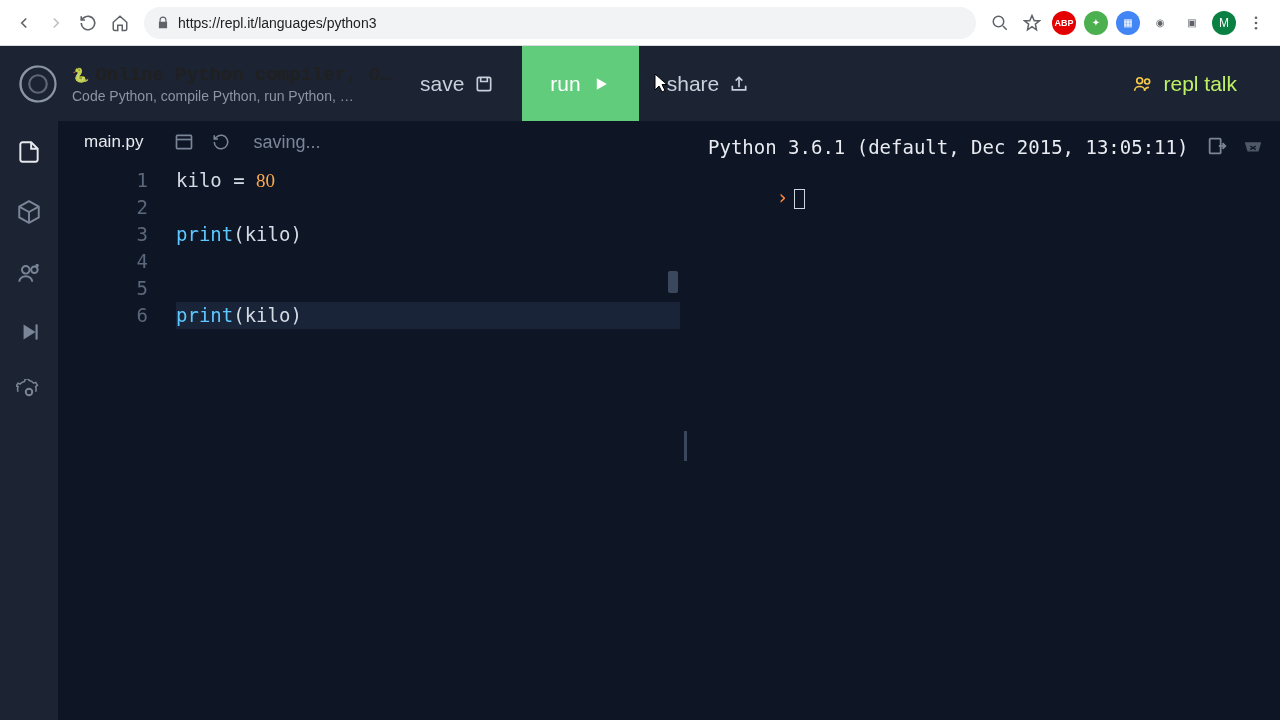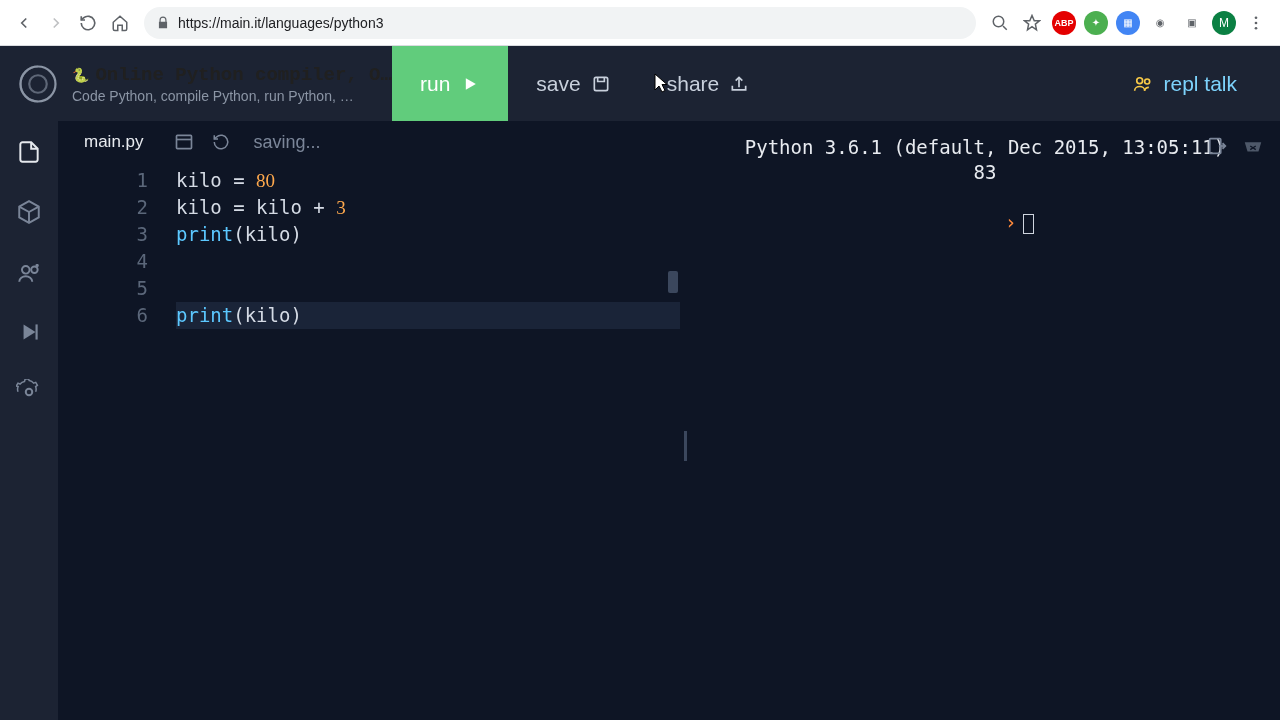--- a/index.html
+++ b/index.html
@@ -48,21 +48,21 @@
 .src { color: #d5dbe5; white-space: pre; flex: 1; }
 .src.hl { background: #1a2438; }
 .tok-fn { color: #5cc8ff; }
 .tok-num { color: #ffa94d; font-family: Liberation Serif, serif; }
 .scroll-thumb { position: absolute; right: 2px; top: 150px; width: 10px; height: 22px; background: #3b475d; border-radius: 2px; }
 
 .split { width: 10px; background: #0e1525; position: relative; }
 .split-handle { position: absolute; top: 310px; left: 4px; width: 3px; height: 30px; background: #3b475d; }
 
 .console-pane { width: 590px; background: #0e1525; position: relative; font-family: "Menlo","Consolas",monospace; font-size: 19px; line-height: 25px; color: #e8ebf0; padding: 14px 18px; }
-.console-line { white-space: pre; text-align: center; }
+.console-line { white-space: pre; }
 .prompt { color: #ff8a3c; }
 .cursor-box { display: inline-block; width: 11px; height: 20px; border: 1px solid #cfd5df; vertical-align: middle; margin-left: 6px; }
 .console-ctl { position: absolute; top: 14px; right: 14px; display: flex; gap: 10px; }
 .console-ctl .cic { width: 26px; height: 22px; color: #7a8598; }
 
 .mouse-cursor { position: absolute; top: 72px; left: 650px; pointer-events: none; z-index: 999; }
 </style>
 </head>
 <body>
 
@@ -85,21 +85,21 @@
     </div>
   <div class="nav-btn">
       <svg viewBox="0 0 24 24" fill="none" stroke="currentColor" stroke-width="2">
         <path d="M3 11l9-8 9 8v9a2 2 0 0 1-2 2h-4v-7h-6v7H5a2 2 0 0 1-2-2z"></path>
       </svg>
     </div>
   <div class="url-bar">
     <svg class="lock" viewBox="0 0 24 24" fill="currentColor">
         <path d="M6 10V7a6 6 0 1 1 12 0v3h1v11H5V10h1zm2 0h8V7a4 4 0 1 0-8 0v3z"></path>
       </svg>
-    <span>https://main.it/languages/python3</span>
+    <span>https://repl.it/languages/python3</span>
   </div>
   <div class="nav-btn">
       <svg viewBox="0 0 24 24" fill="none" stroke="currentColor" stroke-width="2">
         <circle cx="10" cy="10" r="7"></circle>
         <path d="M21 21l-5-5"></path>
       </svg>
     </div>
   <div class="nav-btn">
       <svg viewBox="0 0 24 24" fill="none" stroke="currentColor" stroke-width="2">
         <path d="M12 2l3 7h7l-5.5 4.5L18 21l-6-4-6 4 1.5-7.5L2 9h7z"></path>
@@ -132,50 +132,50 @@
         <circle cx="24" cy="24" r="10" opacity=".6"></circle>
       </svg>
   </div>
   <div class="title-block" style="max-width:320px">
     <div class="title-row">
       <span class="py-icon">🐍</span>
       <span class="title-text">Online Python compiler, O…</span>
     </div>
     <div class="subtitle">Code Python, compile Python, run Python, …</div>
   </div>
-  <div class="hdr-btn run">
-    <span>run</span>
-    <svg viewBox="0 0 24 24" fill="currentColor">
-        <path d="M7 5v14l12-7z"></path>
-      </svg>
-  </div>
   <div class="hdr-btn">
     <span>save</span>
     <svg viewBox="0 0 24 24" fill="none" stroke="currentColor" stroke-width="2">
         <rect x="4" y="4" width="16" height="16" rx="2"></rect>
         <path d="M8 4v5h8V4"></path>
+      </svg>
+  </div>
+  <div class="hdr-btn run">
+    <span>run</span>
+    <svg viewBox="0 0 24 24" fill="currentColor">
+        <path d="M7 5v14l12-7z"></path>
       </svg>
   </div>
   <div class="hdr-btn">
     <span>share</span>
     <svg viewBox="0 0 24 24" fill="none" stroke="currentColor" stroke-width="2">
         <path d="M4 14v5h16v-5"></path>
         <path d="M8 8l4-4 4 4"></path>
         <path d="M12 4v12"></path>
       </svg>
   </div>
   <div class="spacer"></div>
   <div class="hdr-btn repltalk">
     <svg viewBox="0 0 24 24" fill="none" stroke="#f7c948" stroke-width="2">
         <circle cx="8" cy="8" r="3.5"></circle>
         <circle cx="17" cy="9" r="3"></circle>
         <path d="M2 20c0-3 3-5 6-5s6 2 6 5"></path>
         <path d="M14 20c0-2.5 2.5-4 5-4"></path>
       </svg>
-    <span style="color:#7dd3fc">repl talk</span>
+    <span style="color:#bef264">repl talk</span>
   </div>
 </div>
 
 <div class="app-body">
   <div class="sidebar">
     <svg class="side-ic active" viewBox="0 0 24 24" fill="none" stroke="currentColor" stroke-width="1.8">
         <path d="M14 3H6a2 2 0 0 0-2 2v14a2 2 0 0 0 2 2h12a2 2 0 0 0 2-2V9l-6-6z"></path>
         <path d="M14 3v6h6"></path>
       </svg>
     <svg class="side-ic" viewBox="0 0 24 24" fill="none" stroke="currentColor" stroke-width="1.8">
@@ -214,21 +214,20 @@
         <span>saving...</span>
       </div>
     </div>
     <div class="code" id="code-container">
         <div class="code-row">
           <div class="gutter">1</div>
           <div class="src">kilo = <span class="tok-num">80</span></div>
         </div>
         <div class="code-row">
           <div class="gutter">2</div>
-          <div class="src">kilo = kilo + <span class="tok-num">3</span></div>
         </div>
         <div class="code-row">
           <div class="gutter">3</div>
           <div class="src"><span class="tok-fn">print</span>(kilo)</div>
         </div>
         <div class="code-row">
           <div class="gutter">4</div>
           <div class="src"></div>
         </div>
         <div class="code-row">
@@ -252,21 +251,20 @@
           <rect x="4" y="4" width="12" height="16" rx="1"></rect>
           <path d="M14 12h7"></path>
           <path d="M18 9l3 3-3 3"></path>
         </svg>
       <svg class="cic" viewBox="0 0 24 24" fill="currentColor">
           <path d="M3 8h18l-3 10H6z" opacity=".6"></path>
           <path d="M9 12l6 4M15 12l-6 4" stroke="#0e1525" stroke-width="1.5"></path>
         </svg>
     </div>
     <div class="console-line">Python 3.6.1 (default, Dec 2015, 13:05:11)</div>
-    <div class="console-line">83</div>
     <div class="console-line">
       <span class="prompt">›</span><span class="cursor-box"></span>
     </div>
   </div>
 </div>
 
 <svg class="mouse-cursor" width="20" height="24" viewBox="0 0 20 24">
     <path d="M5 2v16l4-4 3 6 3-1.5-3-6h5z" fill="#fff" stroke="#000" stroke-width="1"></path>
   </svg>
 

